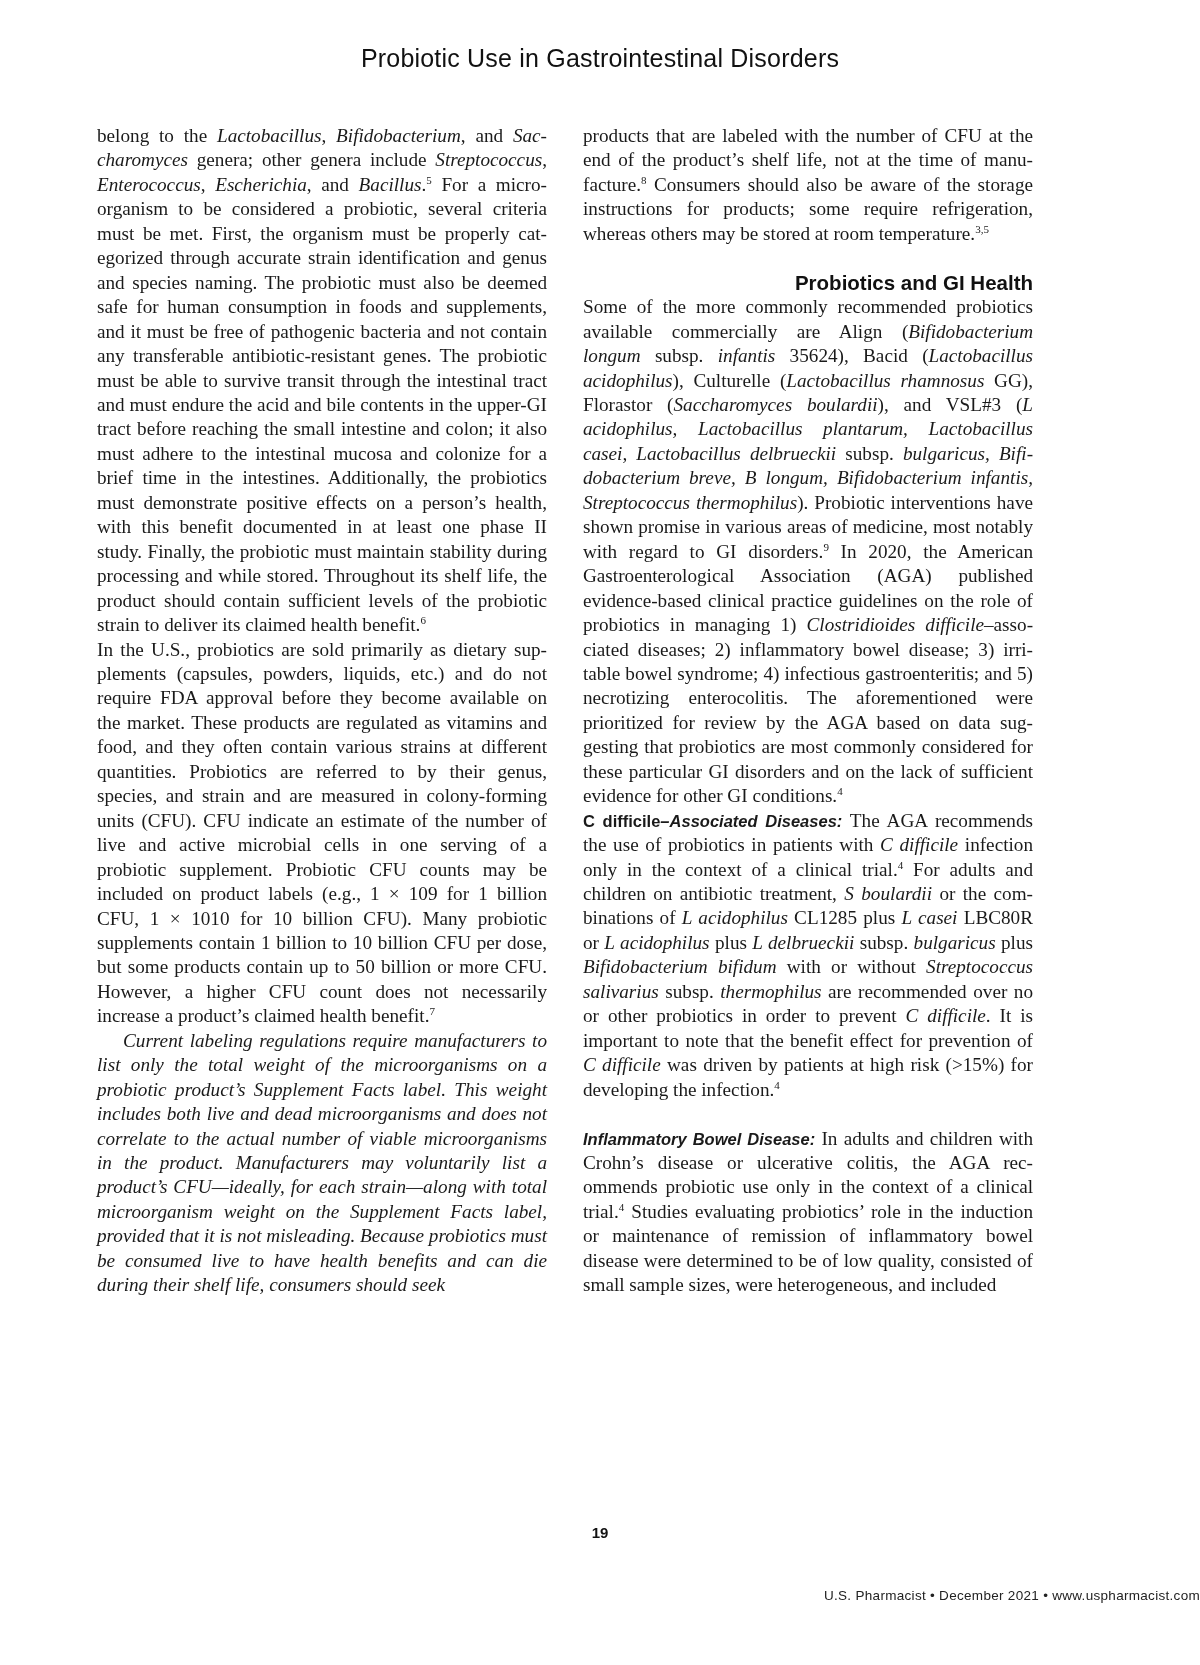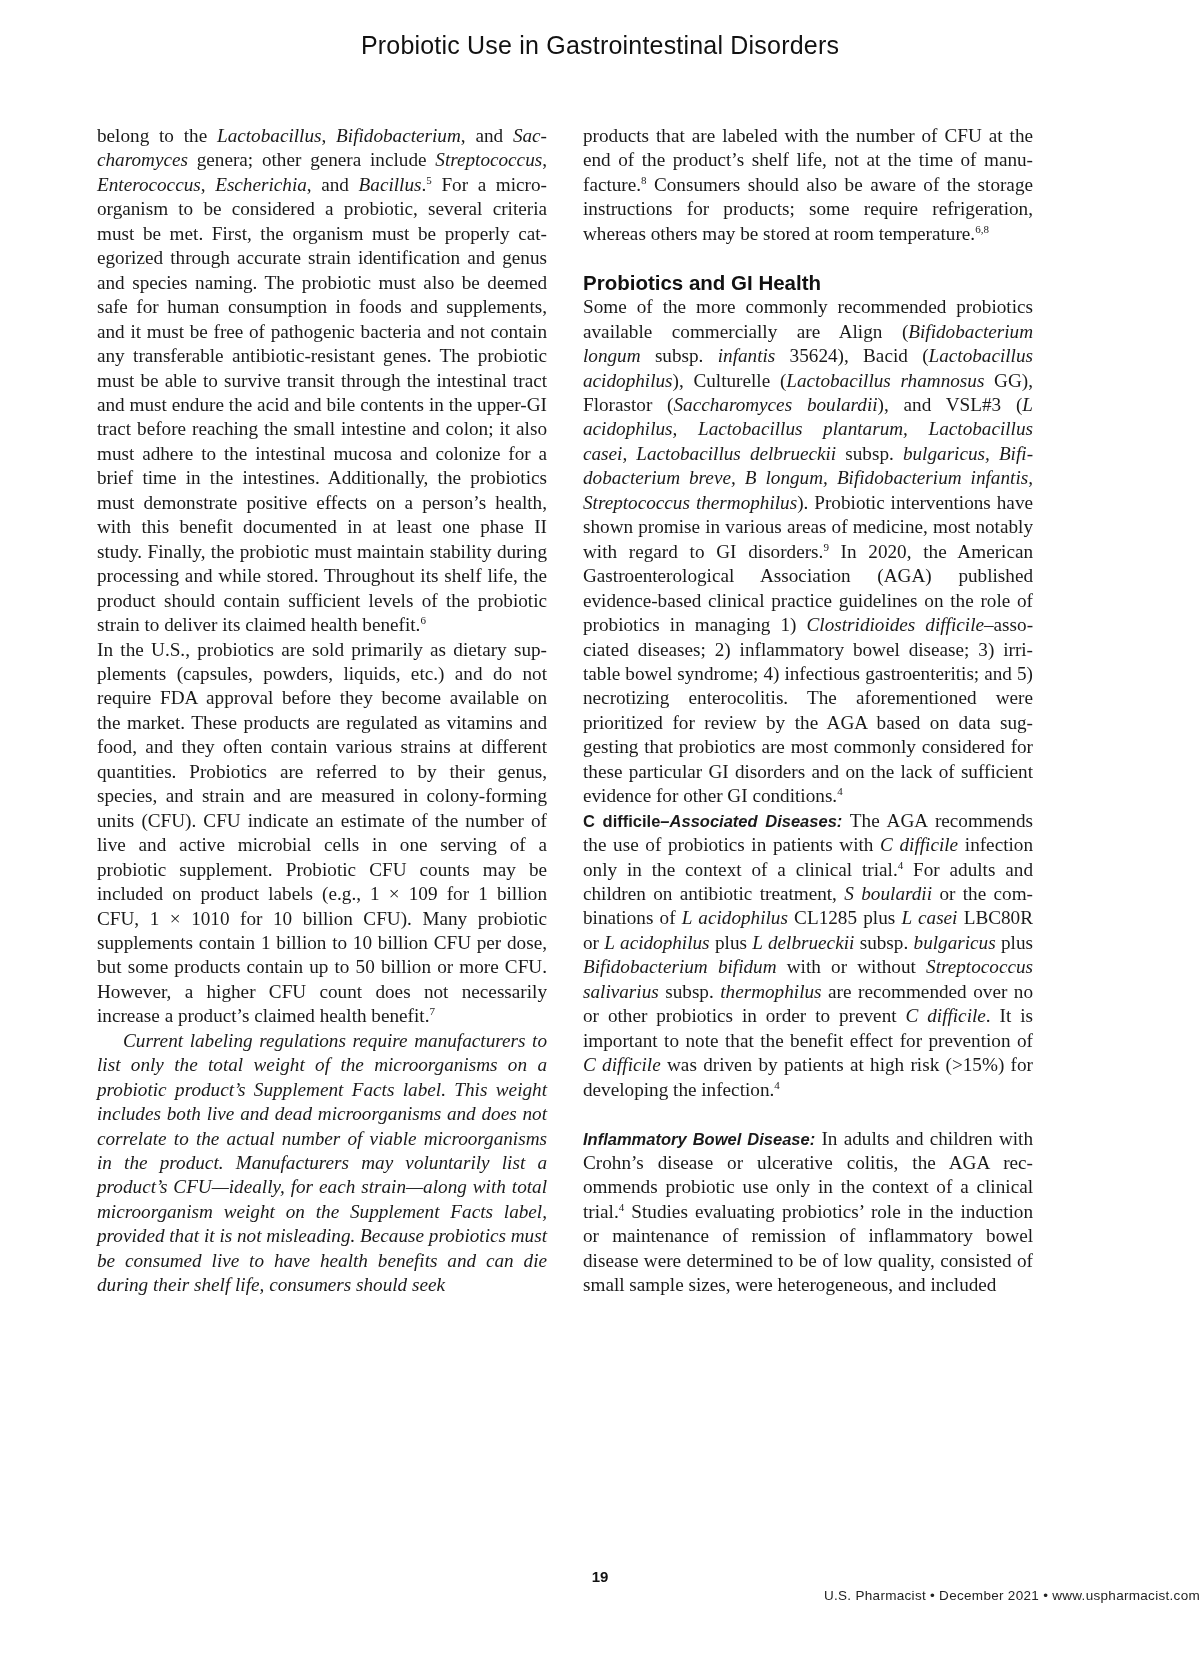--- a/index.html
+++ b/index.html
@@ -1,60 +1,60 @@
 <!DOCTYPE html>
 <html><head>
 <meta charset="utf-8">
 <style>
   html, body { margin: 0; padding: 0; background: #ffffff; }
   body { width: 1200px; height: 1665px; position: relative; overflow: hidden; color: #1a1a1a; }
   .running-head {
-    position: absolute; top: 31px; left: 0; width: 1200px; text-align: center;
+    position: absolute; top: 44px; left: 0; width: 1200px; text-align: center;
     font-family: "Liberation Sans", sans-serif; font-size: 25px; letter-spacing: 0.2px; color: #111;
   }
   .col {
     position: absolute; top: 124px; width: 450px;
     font-family: "Liberation Serif", serif; font-size: 19.2px; line-height: 24.45px;
     text-align: justify; hyphens: manual;
   }
   .col-left { left: 97px; }
   .col-right { left: 583px; }
   .col p { margin: 0; }
   .col p.indent { text-indent: 26px; font-style: italic; }
   .col h2 {
     font-family: "Liberation Sans", sans-serif; font-weight: bold; font-size: 20.5px;
-    line-height: 24.45px; margin: 24.45px 0 0 0; color: #111; text-align: left;
+    line-height: 24.45px; margin: 24.45px 0 0 0; color: #111; text-align: right;
   }
   .runin { font-family: "Liberation Sans", sans-serif; font-weight: bold; font-size: 16.5px; }
   .runin i { font-style: italic; }
   .gap { height: 24.45px; }
   sup { font-size: 11px; line-height: 0; vertical-align: 7px; }
   .page-number {
-    position: absolute; top: 1568px; left: 0; width: 1200px; text-align: center;
+    position: absolute; top: 1524px; left: 0; width: 1200px; text-align: center;
     font-family: "Liberation Sans", sans-serif; font-weight: bold; font-size: 15px; color: #111;
   }
   .footer {
     position: absolute; top: 1588px; left: 0; width: 1200px; text-align: right;
     font-family: "Liberation Sans", sans-serif; font-size: 13.5px; letter-spacing: 0.3px; color: #222;
   }
 </style>
 </head>
 <body>
 
 <div class="running-head">Probiotic Use in Gastrointestinal Disorders</div>
 
 <div class="col col-left">
   <p><span>belong to the </span><i>Lactobacillus</i><span>, </span><i>Bifidobacterium</i><span>, and </span><i>Sac­charomyces</i><span> genera; other genera include </span><i>Streptococcus</i><span>, </span><i>Enterococcus</i><span>, </span><i>Escherichia</i><span>, and </span><i>Bacillus</i><span>.</span><sup>5</sup><span> For a micro­organism to be considered a probiotic, several criteria must be met. First, the organism must be properly cat­egorized through accurate strain identification and genus and species naming. The probiotic must also be deemed safe for human consumption in foods and sup­plements, and it must be free of pathogenic bacteria and not contain any transferable antibiotic-resistant genes. The probiotic must be able to survive transit through the intestinal tract and must endure the acid and bile contents in the upper-GI tract before reaching the small intestine and colon; it also must adhere to the intestinal mucosa and colonize for a brief time in the intestines. Additionally, the probiotics must demonstrate positive effects on a person’s health, with this benefit docu­mented in at least one phase II study. Finally, the probi­otic must maintain stability during processing and while stored. Throughout its shelf life, the product should contain sufficient levels of the probiotic strain to deliver its claimed health benefit.</span><sup>6</sup></p>
 
   <p><span>In the U.S., probiotics are sold primarily as dietary sup­plements (capsules, powders, liquids, etc.) and do not require FDA approval before they become available on the market. These products are regulated as vitamins and food, and they often contain various strains at dif­ferent quantities. Probiotics are referred to by their genus, species, and strain and are measured in colony-forming units (CFU). CFU indicate an estimate of the number of live and active microbial cells in one serving of a probiotic supplement. Probiotic CFU counts may be included on product labels (e.g., 1 × 109 for 1 billion CFU, 1 × 1010 for 10 billion CFU). Many probiotic supplements contain 1 billion to 10 billion CFU per dose, but some products contain up to 50 billion or more CFU. However, a higher CFU count does not necessar­ily increase a product’s claimed health benefit.</span><sup>7</sup></p>
   <p class="indent">Current labeling regulations require manufacturers to list only the total weight of the microorganisms on a probiotic product’s Supplement Facts label. This weight includes both live and dead microorganisms and does not correlate to the actual number of viable microorgan­isms in the product. Manufacturers may voluntarily list a product’s CFU—ideally, for each strain—along with total microorganism weight on the Supplement Facts label, provided that it is not misleading. Because probi­otics must be consumed live to have health benefits and can die during their shelf life, consumers should seek</p>
 </div>
 
 <div class="col col-right">
-  <p><span>products that are labeled with the number of CFU at the end of the product’s shelf life, not at the time of manu­facture.</span><sup>8</sup><span> Consumers should also be aware of the storage instructions for products; some require refrigeration, whereas others may be stored at room temperature.</span><sup>6,8</sup></p>
+  <p><span>products that are labeled with the number of CFU at the end of the product’s shelf life, not at the time of manu­facture.</span><sup>8</sup><span> Consumers should also be aware of the storage instructions for products; some require refrigeration, whereas others may be stored at room temperature.</span><sup>3,5</sup></p>
 
   <h2>Probiotics and GI Health</h2>
   <p><span>Some of the more commonly recommended probiotics available commercially are Align (</span><i>Bifidobacterium longum</i><span> subsp. </span><i>infantis</i><span> 35624), Bacid (</span><i>Lactobacillus acidophilus</i><span>), Culturelle (</span><i>Lactobacillus rhamnosus</i><span> GG), Florastor (</span><i>Saccharomyces boulardii</i><span>), and VSL#3 (</span><i>L acidophilus, Lactobacillus plantarum, Lactobacillus casei, Lactobacillus delbrueckii</i><span> subsp. </span><i>bulgaricus, Bifi­dobacterium breve, B longum, Bifidobacterium infantis, Streptococcus thermophilus</i><span>). Probiotic interventions have shown promise in various areas of medicine, most notably with regard to GI disorders.</span><sup>9</sup><span> In 2020, the Amer­ican Gastroenterological Association (AGA) published evidence-based clinical practice guidelines on the role of probiotics in managing 1) </span><i>Clostridioides difficile</i><span>–asso­ciated diseases; 2) inflammatory bowel disease; 3) irri­table bowel syndrome; 4) infectious gastroenteritis; and 5) necrotizing enterocolitis. The aforementioned were prioritized for review by the AGA based on data sug­gesting that probiotics are most commonly considered for these particular GI disorders and on the lack of suf­ficient evidence for other GI conditions.</span><sup>4</sup></p>
 
   <p><span class="runin"><span>C difficile</span><i>–Associated Diseases:</i></span><span> The AGA recommends the use of probiotics in patients with </span><i>C difficile</i><span> infection only in the context of a clinical trial.</span><sup>4</sup><span> For adults and children on antibiotic treatment, </span><i>S boulardii</i><span> or the com­binations of </span><i>L acidophilus</i><span> CL1285 plus </span><i>L casei</i><span> LBC80R or </span><i>L acidophilus</i><span> plus </span><i>L delbrueckii</i><span> subsp. </span><i>bulgaricus</i><span> plus </span><i>Bifidobacterium bifidum</i><span> with or without </span><i>Strepto­coccus salivarius</i><span> subsp. </span><i>thermophilus</i><span> are recommended over no or other probiotics in order to prevent </span><i>C diffi­cile</i><span>. It is important to note that the benefit effect for prevention of </span><i>C difficile</i><span> was driven by patients at high risk (&gt;15%) for developing the infection.</span><sup>4</sup></p>
 
   <div class="gap"></div>
   <p><span class="runin"><i>Inflammatory Bowel Disease:</i></span><span> In adults and children with Crohn’s disease or ulcerative colitis, the AGA rec­ommends probiotic use only in the context of a clinical trial.</span><sup>4</sup><span> Studies evaluating probiotics’ role in the induction or maintenance of remission of inflammatory bowel disease were determined to be of low quality, consisted of small sample sizes, were heterogeneous, and included</span></p>
 </div>
 

